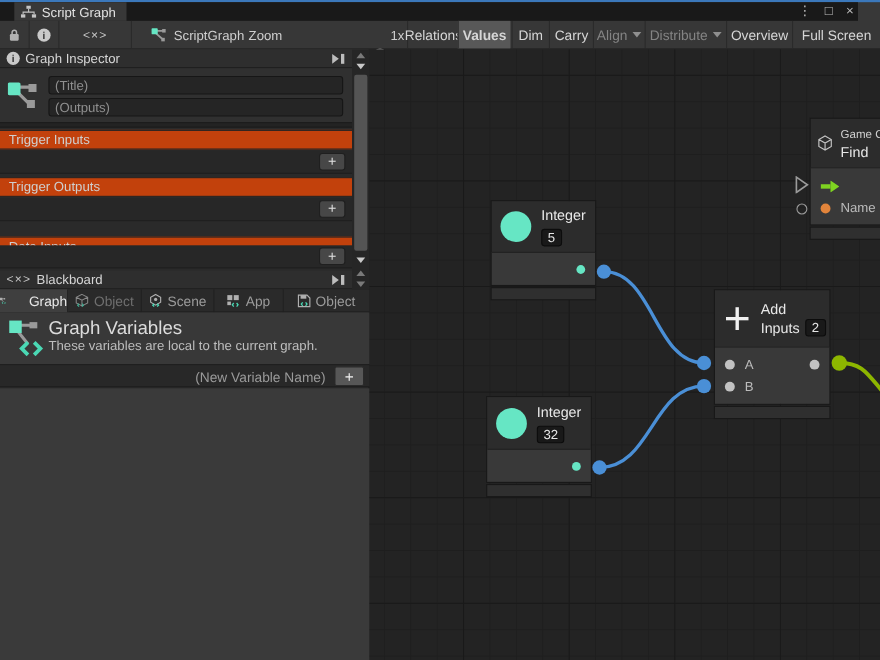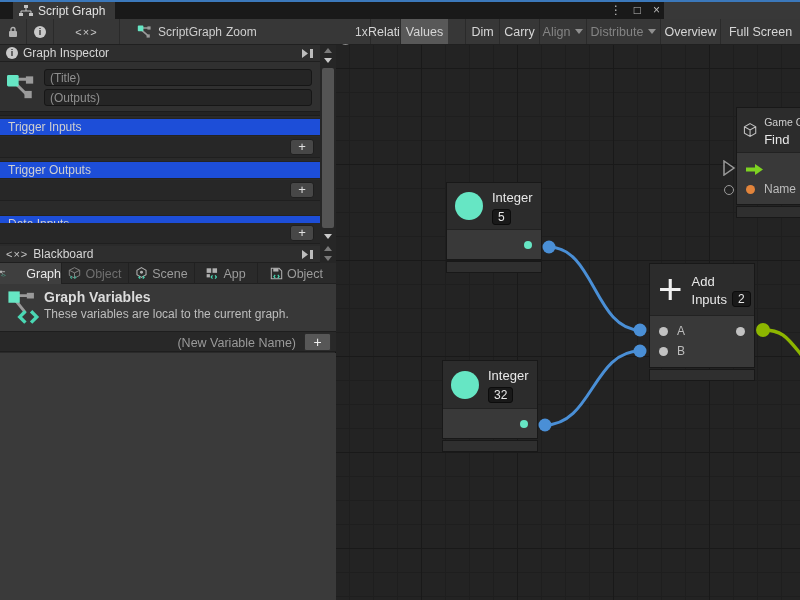--- a/index.html
+++ b/index.html
@@ -3,21 +3,21 @@
 <meta charset="utf-8">
 <style>
   html,body{margin:0;padding:0;background:#111;}
   *{box-sizing:border-box;font-family:"Liberation Sans",sans-serif;}
   #app{position:relative;width:800px;height:600px;background:#383838;overflow:hidden;color:#d4d4d4;}
 
   
   .focus-line{position:absolute;left:0;top:0;width:800px;height:2px;background:#3b78bb;}
 
   
-  .tabbar{position:absolute;left:0;top:2px;width:664px;height:17px;background:#191919;}
+  .tabbar{position:absolute;left:0;top:2px;width:780px;height:17px;background:#191919;}
   .doc-tab{position:absolute;left:13px;top:0;height:17px;padding:0 10px 0 6px;background:#383838;
     display:flex;align-items:center;gap:5px;font-size:12px;color:#e2e2e2;}
   .win-controls{position:absolute;right:4px;top:0;height:17px;display:flex;align-items:center;gap:12px;
     color:#bdbdbd;font-size:12px;}
   .win-controls span{cursor:default;line-height:17px;}
 
   
   .toolbar{position:absolute;left:0;top:19px;width:800px;height:26px;background:#373737;border-bottom:1px solid #202020;}
   .tb-cell{position:absolute;top:0;height:25px;display:flex;align-items:center;justify-content:center;
     border-right:1px solid #2a2a2a;font-size:12px;color:#d0d0d0;}
@@ -37,32 +37,32 @@
 
   
   .panel{position:absolute;left:0;top:45px;width:336px;height:555px;background:#2a2a2a;border-right:1px solid #141414;}
   .p-header{position:absolute;left:0;width:336px;height:17px;background:#2e2e2e;border-bottom:1px solid #1f1f1f;
     display:flex;align-items:center;gap:5px;padding:0 6px;font-size:12px;color:#d6d6d6;}
   .max-icon{position:absolute;right:22px;top:3px;}
   .fields{position:absolute;left:0;top:17px;width:336px;height:49px;background:#303030;}
   .f-input{position:absolute;left:44px;width:268px;height:17px;background:#252525;border:1px solid #161616;
     border-radius:3px;display:flex;align-items:flex-end;padding:0 5px;font-size:12px;color:#8f8f8f;}
   .divider{position:absolute;left:0;top:66px;width:336px;height:5px;background:#232323;border-top:1px solid #1c1c1c;border-bottom:1px solid #1c1c1c;}
-  .sec-h{position:absolute;left:0;width:320px;height:18px;background:#1d4ed8;border-top:1px solid #232323;border-bottom:1px solid #232323;
+  .sec-h{position:absolute;left:0;width:320px;height:18px;background:#c2410c;border-top:1px solid #232323;border-bottom:1px solid #232323;
     display:flex;align-items:center;padding:0 8px;font-size:12px;color:#cfcfcf;}
   .sec-row{position:absolute;left:0;width:320px;height:21px;background:#272727;border-bottom:1px solid #1f1f1f;}
   .plus-btn{position:absolute;right:6px;top:2px;width:24px;height:16px;background:#474747;border:1px solid #1f1f1f;border-radius:3px;
     color:#e0e0e0;font-size:13px;line-height:14px;text-align:center;}
   .bb-tabs{position:absolute;left:0;top:218px;width:336px;height:21px;background:#2a2a2a;display:flex;border-bottom:1px solid #202020;}
   .bbtab{height:21px;display:flex;align-items:center;justify-content:center;gap:4px;border-right:1px solid #212121;
     font-size:12.5px;color:#9b9b9b;}
   .bbtab.active{background:#3f3f3f;color:#e8e8e8;}
   .bbtab.disabled{color:#6f6f6f;}
   .gv-block{position:absolute;left:0;top:239px;width:336px;height:47px;background:#383838;}
-  .gv-title{position:absolute;left:44px;top:5px;font-size:14px;color:#dcdcdc;font-weight:bold;}
+  .gv-title{position:absolute;left:44px;top:5px;font-size:17px;color:#dcdcdc;}
   .gv-desc{position:absolute;left:44px;top:23px;font-size:12px;color:#bdbdbd;}
   .newvar-row{position:absolute;left:0;top:286px;width:336px;height:21px;background:#282828;border-top:1px solid #1e1e1e;border-bottom:1px solid #1e1e1e;}
   .newvar-ph{position:absolute;right:40px;top:0;height:21px;display:flex;align-items:center;font-size:12.5px;color:#9a9a9a;}
   .newvar-plus{position:absolute;right:5px;top:1px;width:27px;height:18px;background:#575757;border:1px solid #2a2a2a;border-radius:2px;
     color:#efefef;font-size:14px;line-height:16px;text-align:center;}
   .bb-body{position:absolute;left:0;top:308px;width:336px;height:247px;background:#3a3a3a;}
 
   
   .scrollcol{position:absolute;left:320px;top:0;width:16px;height:218px;background:#262626;}
   .sc-btn{position:absolute;left:0;width:16px;height:10px;display:flex;align-items:center;justify-content:center;}
@@ -144,21 +144,21 @@
     </svg>
     <div class="graph-label">ScriptGraph</div>
     <div class="zoom-label">Zoom</div>
     <div class="zoom-track"></div>
     <div class="zoom-handle"></div>
     <div class="zoom-value">1x</div>
 
     <div class="tb-btn" style="left:370px;width:47px;">
       <span>Relations</span>
     </div>
-    <div class="tb-btn active" style="left:400px;width:48px;">
+    <div class="tb-btn active" style="left:416px;width:48px;font-weight:bold;">
       <span>Values</span>
     </div>
     <div class="tb-btn" style="left:465px;width:34px;">
       <span>Dim</span>
     </div>
     <div class="tb-btn" style="left:499px;width:40px;">
       <span>Carry</span>
     </div>
     <div class="tb-btn disabled" style="left:539px;width:47px;">
       <span>Align</span>

